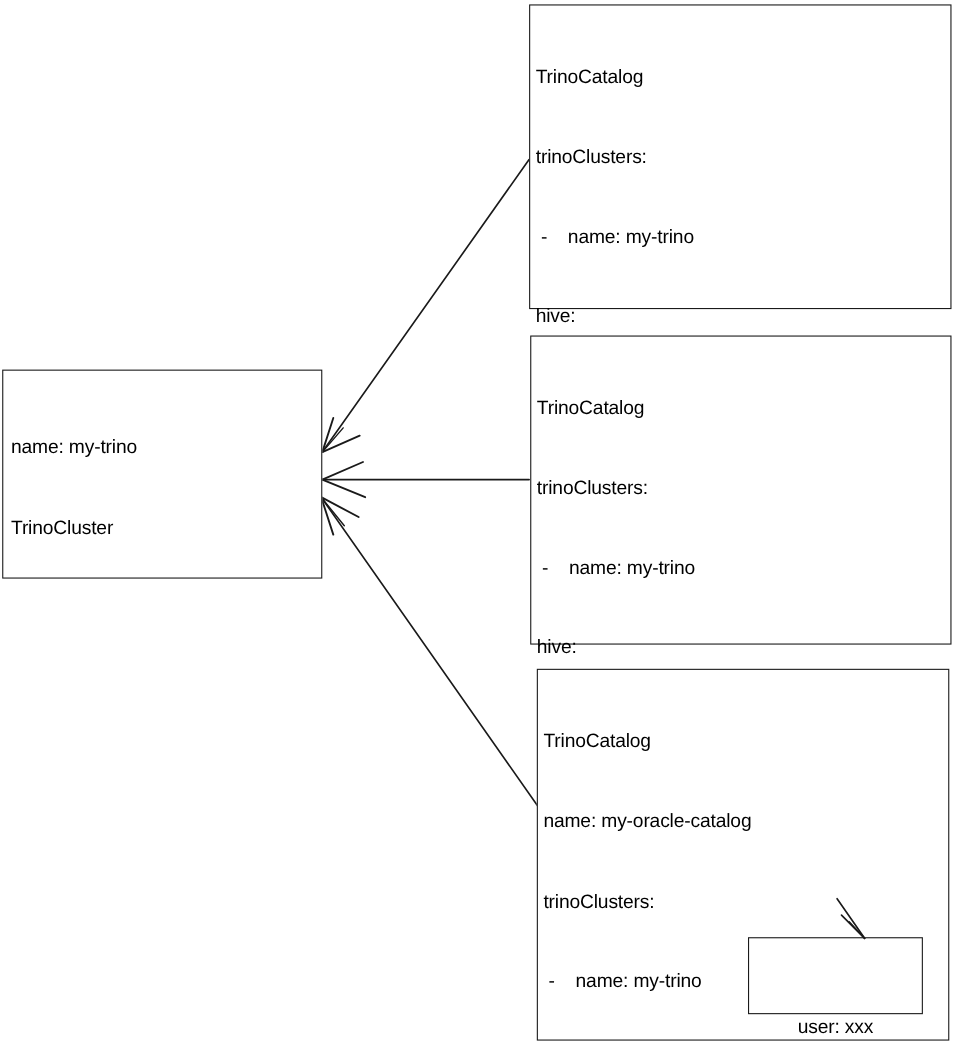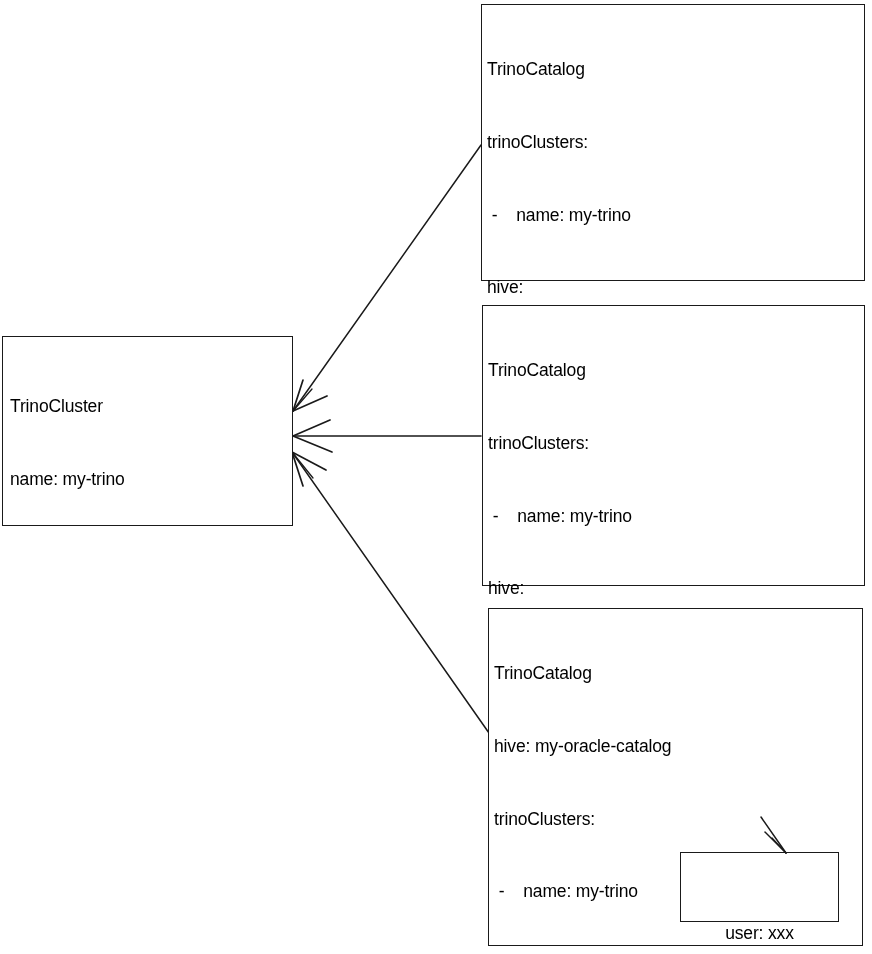--- a/index.html
+++ b/index.html
@@ -135,22 +135,22 @@
     <g>
       <line x1="489" y1="733" x2="292" y2="452" stroke="#1a1a1a" stroke-width="1.5" stroke-linecap="round"></line>
       <line x1="292" y1="452" x2="326" y2="470" stroke="#1a1a1a" stroke-width="1.7" stroke-linecap="round"></line>
       <line x1="292" y1="452" x2="303" y2="486" stroke="#1a1a1a" stroke-width="1.7" stroke-linecap="round"></line>
       <line x1="292" y1="452" x2="313" y2="478" stroke="#1a1a1a" stroke-width="1.3" stroke-linecap="round"></line>
     </g>
   </svg>
 
   <div class="node" id="node-cluster">
     <div class="node-text">
+      <span class="line">name: my-trino</span>
       <span class="line">TrinoCluster</span>
-      <span class="line">name: my-trino</span>
     </div>
   </div>
 
   <div class="node" id="node-catalog-1">
     <div class="node-text">
       <span class="line">TrinoCatalog</span>
       <span class="line">trinoClusters:</span>
       <span class="line"> -    name: my-trino</span>
       <span class="line">hive:</span>
       <span class="line">   s3: # S3ConnnectionSpec</span>
@@ -168,21 +168,21 @@
       <span class="line">hive:</span>
       <span class="line">   hdfs:</span>
       <span class="line">      # TBD</span>
       <span class="line">   metastore: # whatever</span>
     </div>
   </div>
 
   <div class="node" id="node-catalog-3">
     <div class="node-text">
       <span class="line">TrinoCatalog</span>
-      <span class="line">hive: my-oracle-catalog</span>
+      <span class="line">name: my-oracle-catalog</span>
       <span class="line">trinoClusters:</span>
       <span class="line"> -    name: my-trino</span>
       <span class="line">oracle:</span>
       
       
     </div>
   </div>
 
   <div class="node" id="node-secret">
     <div class="node-text">

